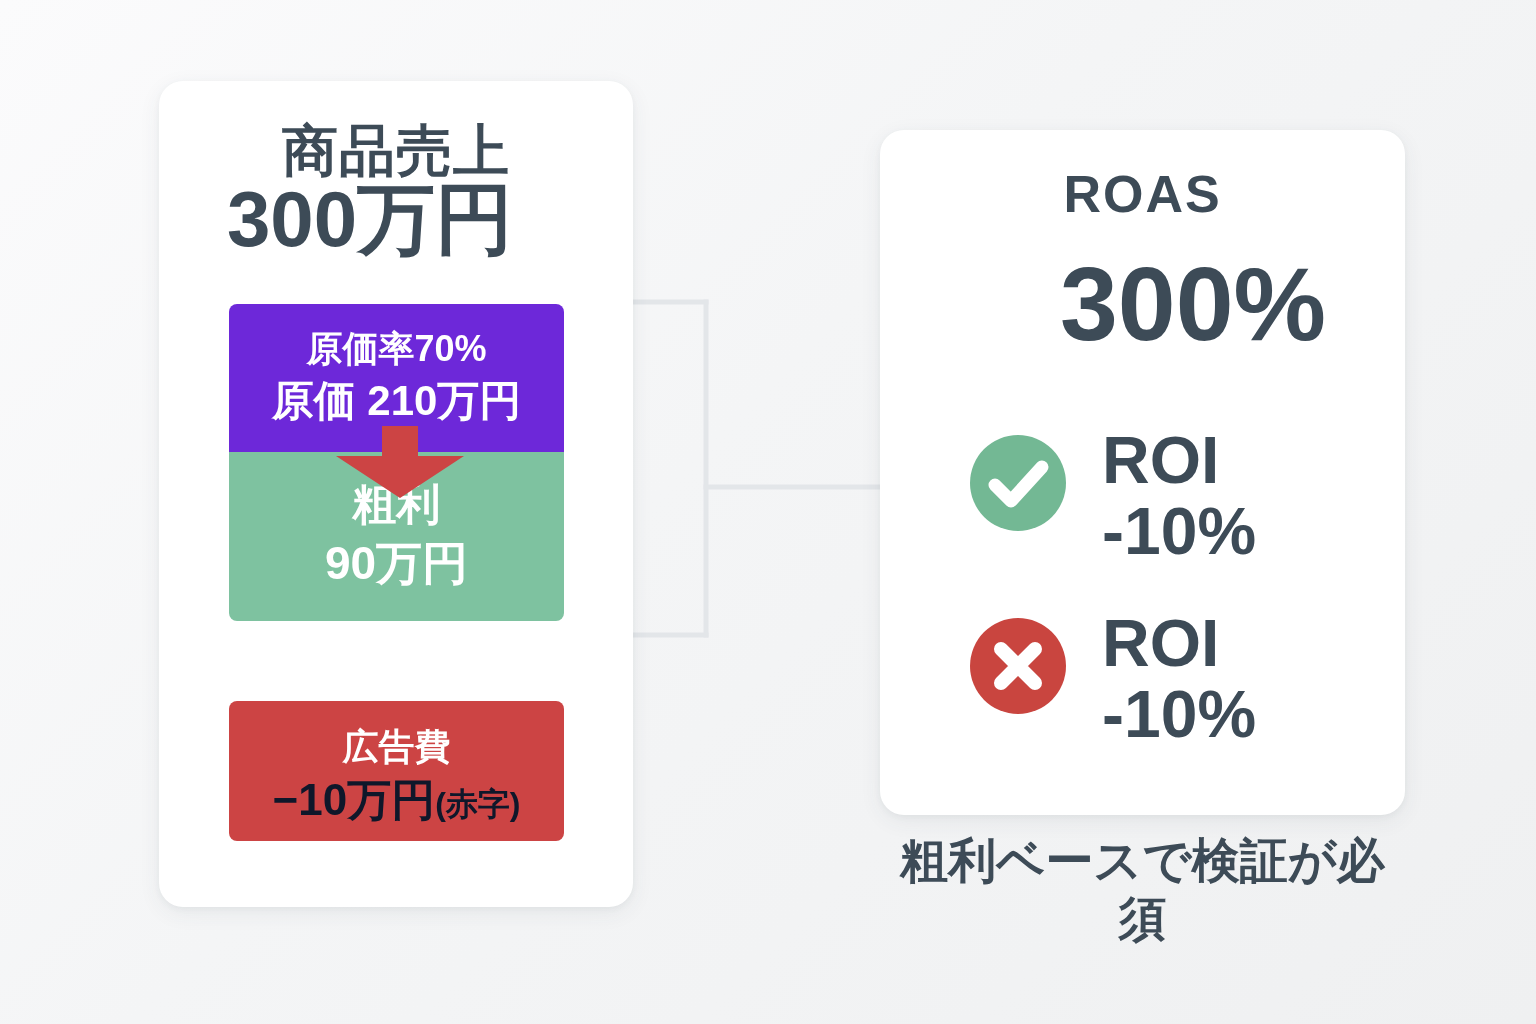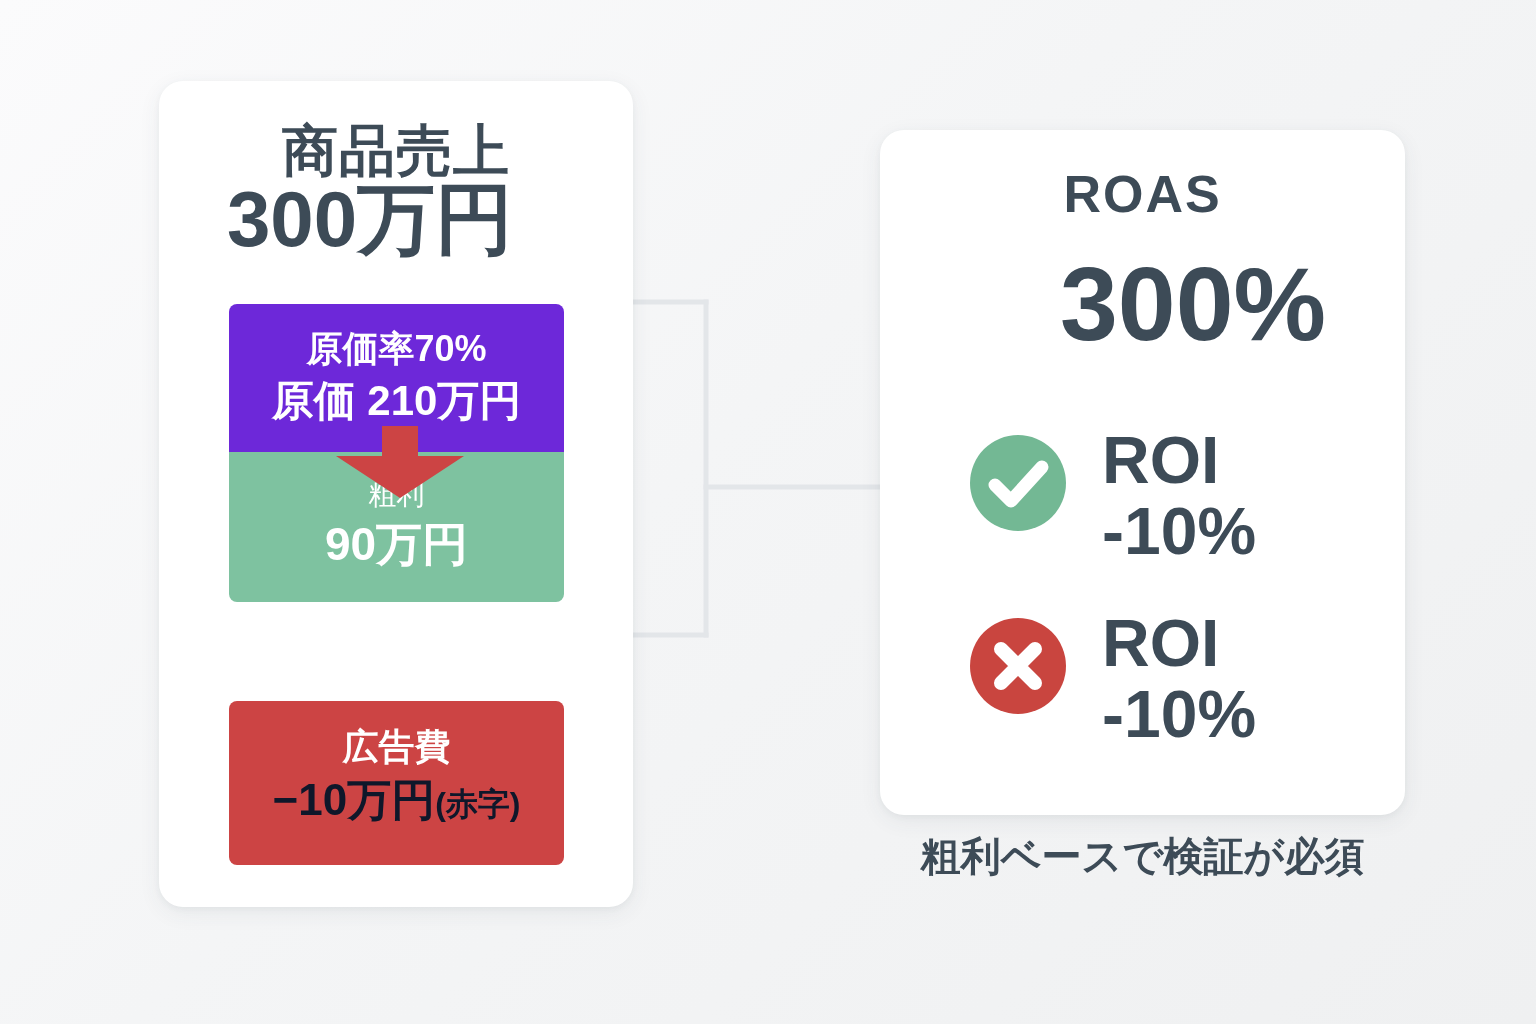--- a/index.html
+++ b/index.html
@@ -95,22 +95,22 @@
     line-height: 1.25;
     letter-spacing: 0px;
     margin-top: 4px;
   }
   .profit-block {
     background: #7ec2a0;
     padding: 26px 0 30px 0;
     text-align: center;
   }
   .profit-label {
-    font-size: 28px;
-    font-weight: normal;
+    font-size: 44px;
+    font-weight: bold;
     color: #ffffff;
     line-height: 1.2;
   }
   .profit-amount {
     font-size: 46px;
     font-weight: bold;
     color: #ffffff;
     line-height: 1.2;
     margin-top: 6px;
   }
@@ -123,21 +123,21 @@
     height: 72px;
   }
 
   .ad-block {
     position: absolute;
     left: 70px;
     top: 620px;
     width: 335px;
     background: #cc4444;
     border-radius: 8px;
-    padding: 24px 0 38px 0;
+    padding: 24px 0 14px 0;
     text-align: center;
   }
   .ad-label {
     font-size: 36px;
     font-weight: bold;
     color: #ffffff;
     line-height: 1.2;
   }
   .ad-amount {
     font-size: 44px;
@@ -201,21 +201,21 @@
   }
   .roi-text .roi-pct { display: block; }
 
   
   .caption {
     position: absolute;
     left: 880px;
     top: 832px;
     width: 525px;
     text-align: center;
-    font-size: 40px;
+    font-size: 48px;
     font-weight: bold;
     color: #3d4b57;
     letter-spacing: 0px;
     line-height: 1.2;
   }
 </style>
 </head>
 <body>
 
 <div id="stage">

